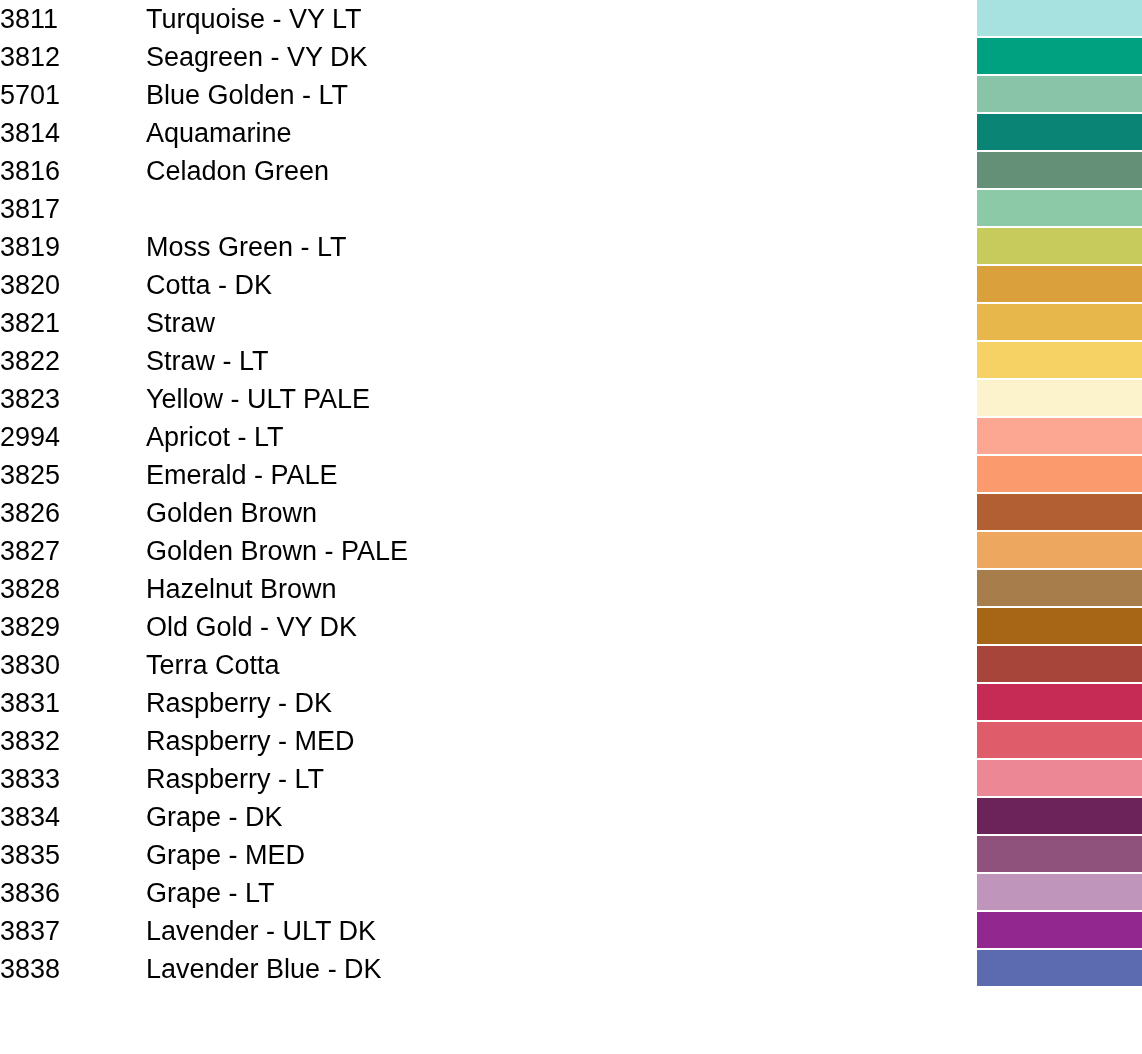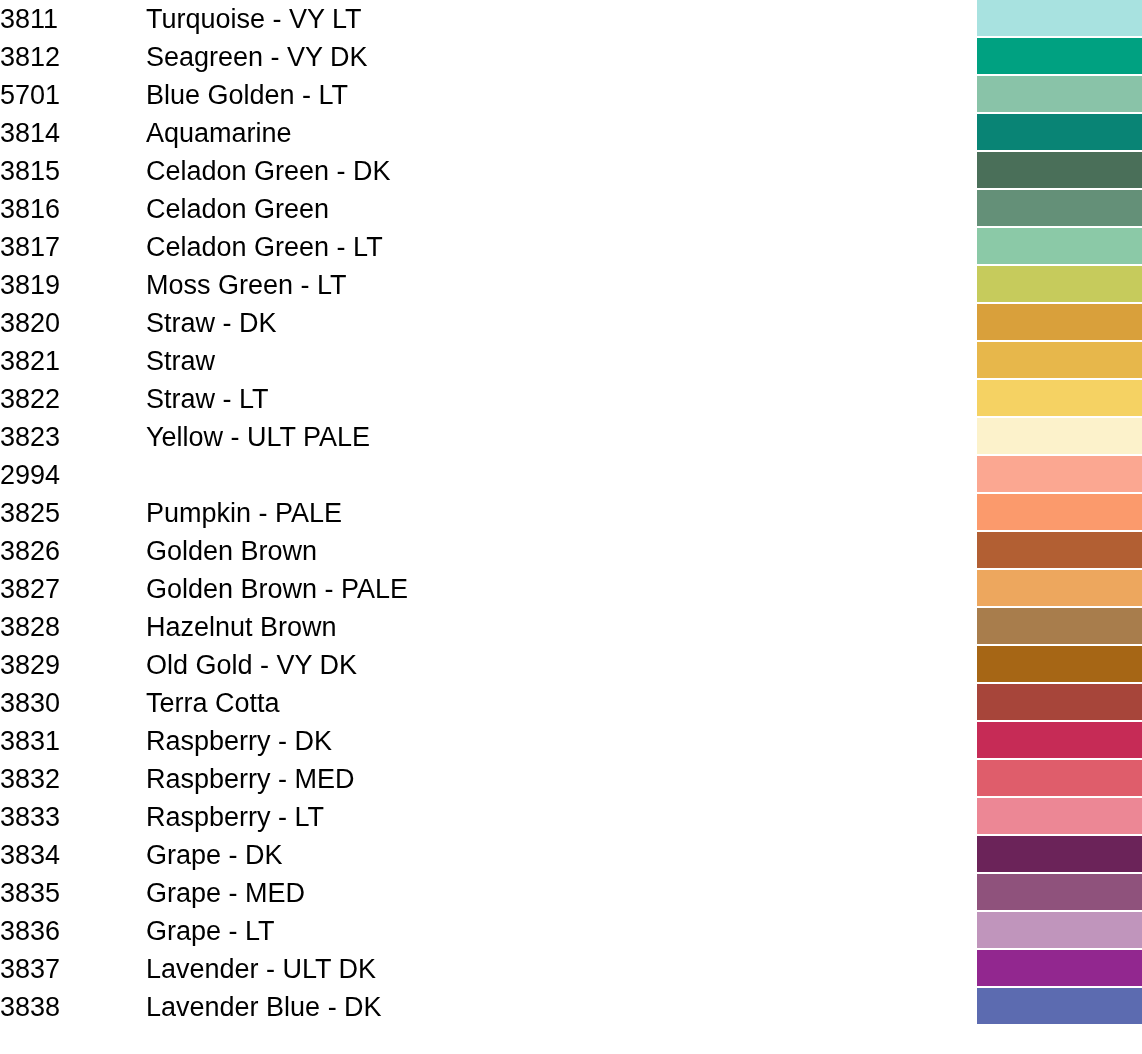--- a/index.html
+++ b/index.html
@@ -82,66 +82,61 @@
       <span class="floss-code">5701</span>
       <span class="floss-name">Blue Golden - LT</span>
       <span class="floss-swatch" style="background: rgb(137, 195, 168);"></span>
     </div>
     <div class="floss-row">
       <span class="floss-code">3814</span>
       <span class="floss-name">Aquamarine</span>
       <span class="floss-swatch" style="background: rgb(9, 132, 117);"></span>
     </div>
     <div class="floss-row">
-      <span class="floss-code">3815</span>
-      <span class="floss-name">Celadon Green - DK</span>
-      <span class="floss-swatch" style="background: rgb(74, 111, 89);"></span>
-    </div>
-    <div class="floss-row">
       <span class="floss-code">3816</span>
       <span class="floss-name">Celadon Green</span>
       <span class="floss-swatch" style="background: rgb(100, 144, 120);"></span>
     </div>
     <div class="floss-row">
       <span class="floss-code">3817</span>
-      <span class="floss-name">Celadon Green - LT</span>
       <span class="floss-swatch" style="background: rgb(139, 201, 167);"></span>
     </div>
     <div class="floss-row">
       <span class="floss-code">3819</span>
       <span class="floss-name">Moss Green - LT</span>
       <span class="floss-swatch" style="background: rgb(198, 203, 92);"></span>
     </div>
     <div class="floss-row">
       <span class="floss-code">3820</span>
-      <span class="floss-name">Straw - DK</span>
+      <span class="floss-name">Cotta - DK</span>
       <span class="floss-swatch" style="background: rgb(217, 160, 59);"></span>
     </div>
     <div class="floss-row">
       <span class="floss-code">3821</span>
       <span class="floss-name">Straw</span>
       <span class="floss-swatch" style="background: rgb(231, 183, 75);"></span>
     </div>
     <div class="floss-row">
       <span class="floss-code">3822</span>
       <span class="floss-name">Straw - LT</span>
       <span class="floss-swatch" style="background: rgb(245, 210, 99);"></span>
     </div>
     <div class="floss-row">
       <span class="floss-code">3823</span>
       <span class="floss-name">Yellow - ULT PALE</span>
       <span class="floss-swatch" style="background: rgb(252, 242, 203);"></span>
     </div>
     <div class="floss-row">
       <span class="floss-code">2994</span>
+      <span class="floss-name">Apricot - LT</span>
       <span class="floss-swatch" style="background: rgb(251, 167, 145);"></span>
     </div>
     <div class="floss-row">
       <span class="floss-code">3825</span>
-      <span class="floss-name">Pumpkin - PALE</span>
+      <span class="floss-name">Emerald - PALE</span>
       <span class="floss-swatch" style="background: rgb(251, 154, 108);"></span>
     </div>
     <div class="floss-row">
       <span class="floss-code">3826</span>
       <span class="floss-name">Golden Brown</span>
       <span class="floss-swatch" style="background: rgb(178, 95, 51);"></span>
     </div>
     <div class="floss-row">
       <span class="floss-code">3827</span>
       <span class="floss-name">Golden Brown - PALE</span>

